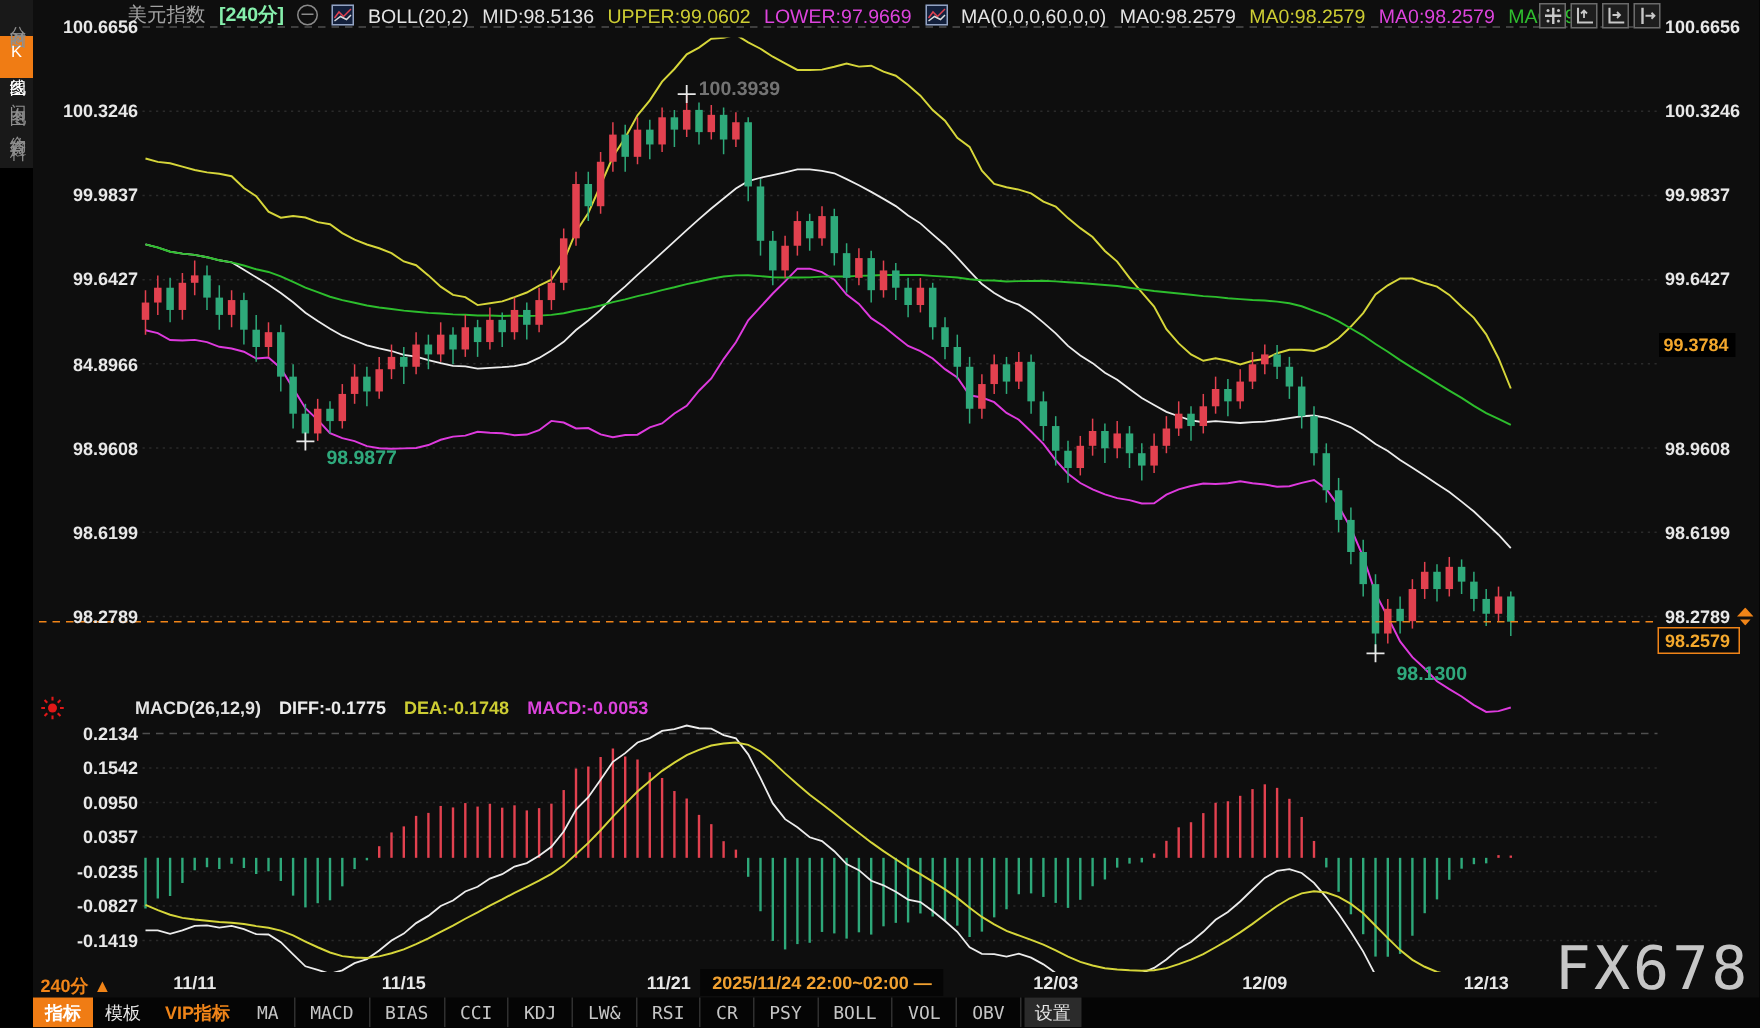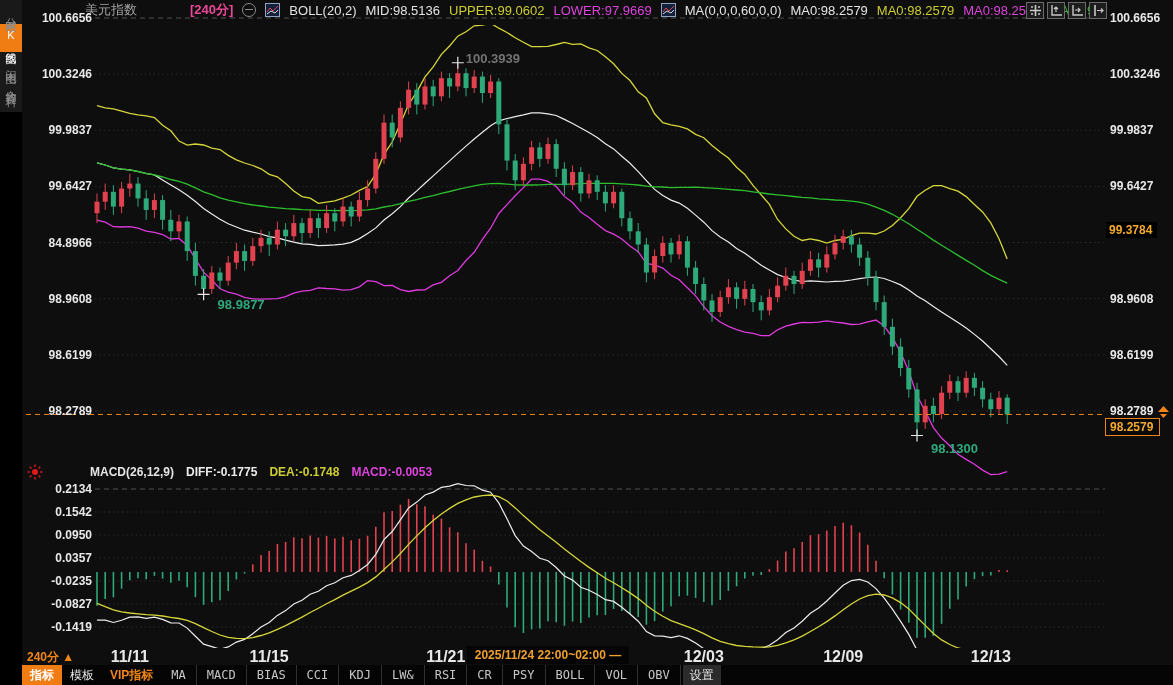--- a/index.html
+++ b/index.html
@@ -65,21 +65,21 @@
     position:absolute;left:90px;top:465px;display:flex;gap:12px;
     font-size:12px;font-weight:600;color:#e4e4e4;white-space:nowrap;
   }
   #alert-icon{position:absolute;left:27px;top:464px;width:16px;height:16px;}
   
   #xaxis-period{
     position:absolute;left:27px;top:649px;font-size:12px;font-weight:700;color:#f08418;cursor:pointer;
   }
   .xtick{
     position:absolute;top:648px;transform:translateX(-50%);
-    font-size:16px;font-weight:700;color:#e8e8e8;white-space:nowrap;
+    font-size:12px;font-weight:700;color:#e8e8e8;white-space:nowrap;
   }
   #xhighlight{
     position:absolute;top:646px;transform:translateX(-50%);
     background:#050505;color:#f0a030;font-size:12px;font-weight:700;
     padding:2px 8px;white-space:nowrap;
   }
   
   #toolbar{
     position:absolute;left:22px;bottom:0;height:20px;right:0;background:#050505;
     display:flex;align-items:stretch;font-size:12px;
@@ -486,21 +486,21 @@
     <div class="tabs" id="side-tabs">
         <div class="side-tab">分时图</div>
         <div class="side-tab active">K线图</div>
         <div class="side-tab">闪电图</div>
         <div class="side-tab">合约资料</div>
       </div>
   </div>
 
   <div id="header" class="ov">
     <span class="sym">美元指数</span>
-    <span class="per" style="color: #ec4899; margin-left: 44px;">[240分]</span>
+    <span class="per" style="color: #86efac;">[240分]</span>
     <span class="minus-circle"></span>
     <span id="header-indicators" style="display:flex;gap:9px;align-items:center;">
         <span class="mini-chart-icon">
           <svg width="13" height="12">
             <polyline points="1,8 4,4 7,7 12,2" fill="none" stroke="#e2414f" stroke-width="1"></polyline>
             <polyline points="1,10 5,7 9,9 12,6" fill="none" stroke="#dcdcdc" stroke-width="1"></polyline>
           </svg>
         </span>
         <span style="color: rgb(228, 228, 228);">BOLL(20,2)</span>
         <span style="color: rgb(228, 228, 228);">MID:98.5136</span>
@@ -607,20 +607,21 @@
   <div id="xticks" class="ov" style="left:0;top:0;">
       <div class="xtick" style="left: 129.8px;">11/11</div>
       <div class="xtick" style="left: 269.2px;">11/15</div>
       <div class="xtick" style="left: 416.8px; margin-left: 29px;">11/21</div>
       <div class="xtick" style="left: 703.8px;">12/03</div>
       <div class="xtick" style="left: 843.2px;">12/09</div>
       <div class="xtick" style="left: 990.8px;">12/13</div>
     </div>
   <div id="xhighlight" style="left: 548px;">2025/11/24 22:00~02:00 —</div>
 
+  <div id="watermark">FX678</div>
 
   <div id="toolbar">
       <div class="tb active">指标</div>
       <div class="tb plain">模板</div>
       <div class="tb vip">VIP指标</div>
       <div class="tb mono">MA</div>
       <div class="tb mono">MACD</div>
       <div class="tb mono">BIAS</div>
       <div class="tb mono">CCI</div>
       <div class="tb mono">KDJ</div>

